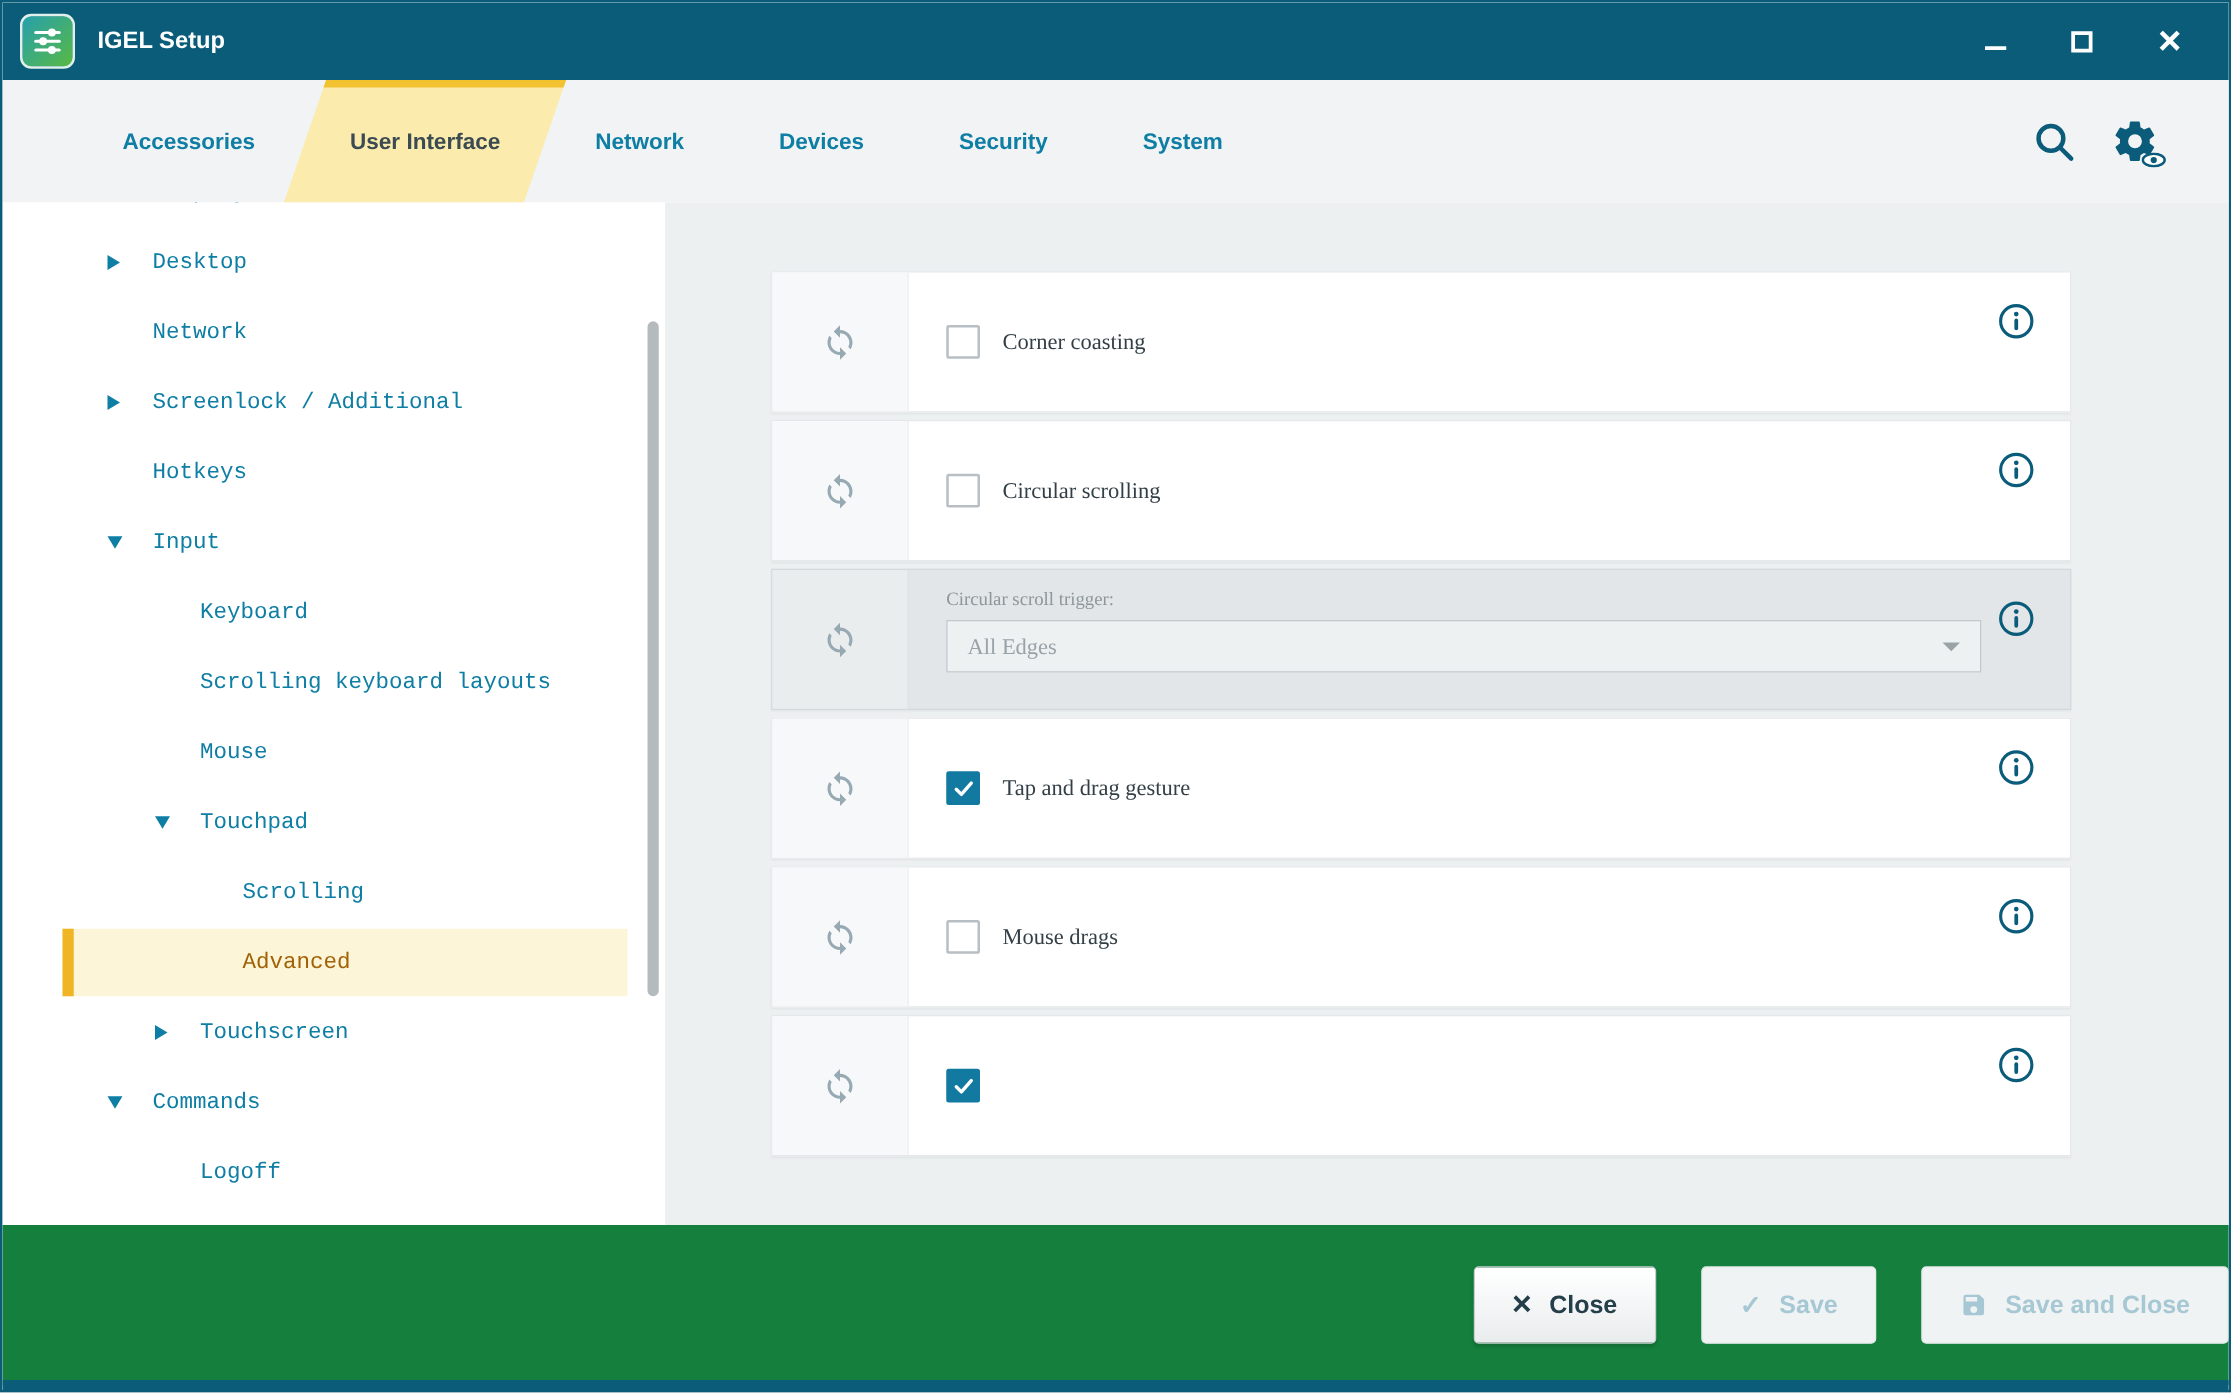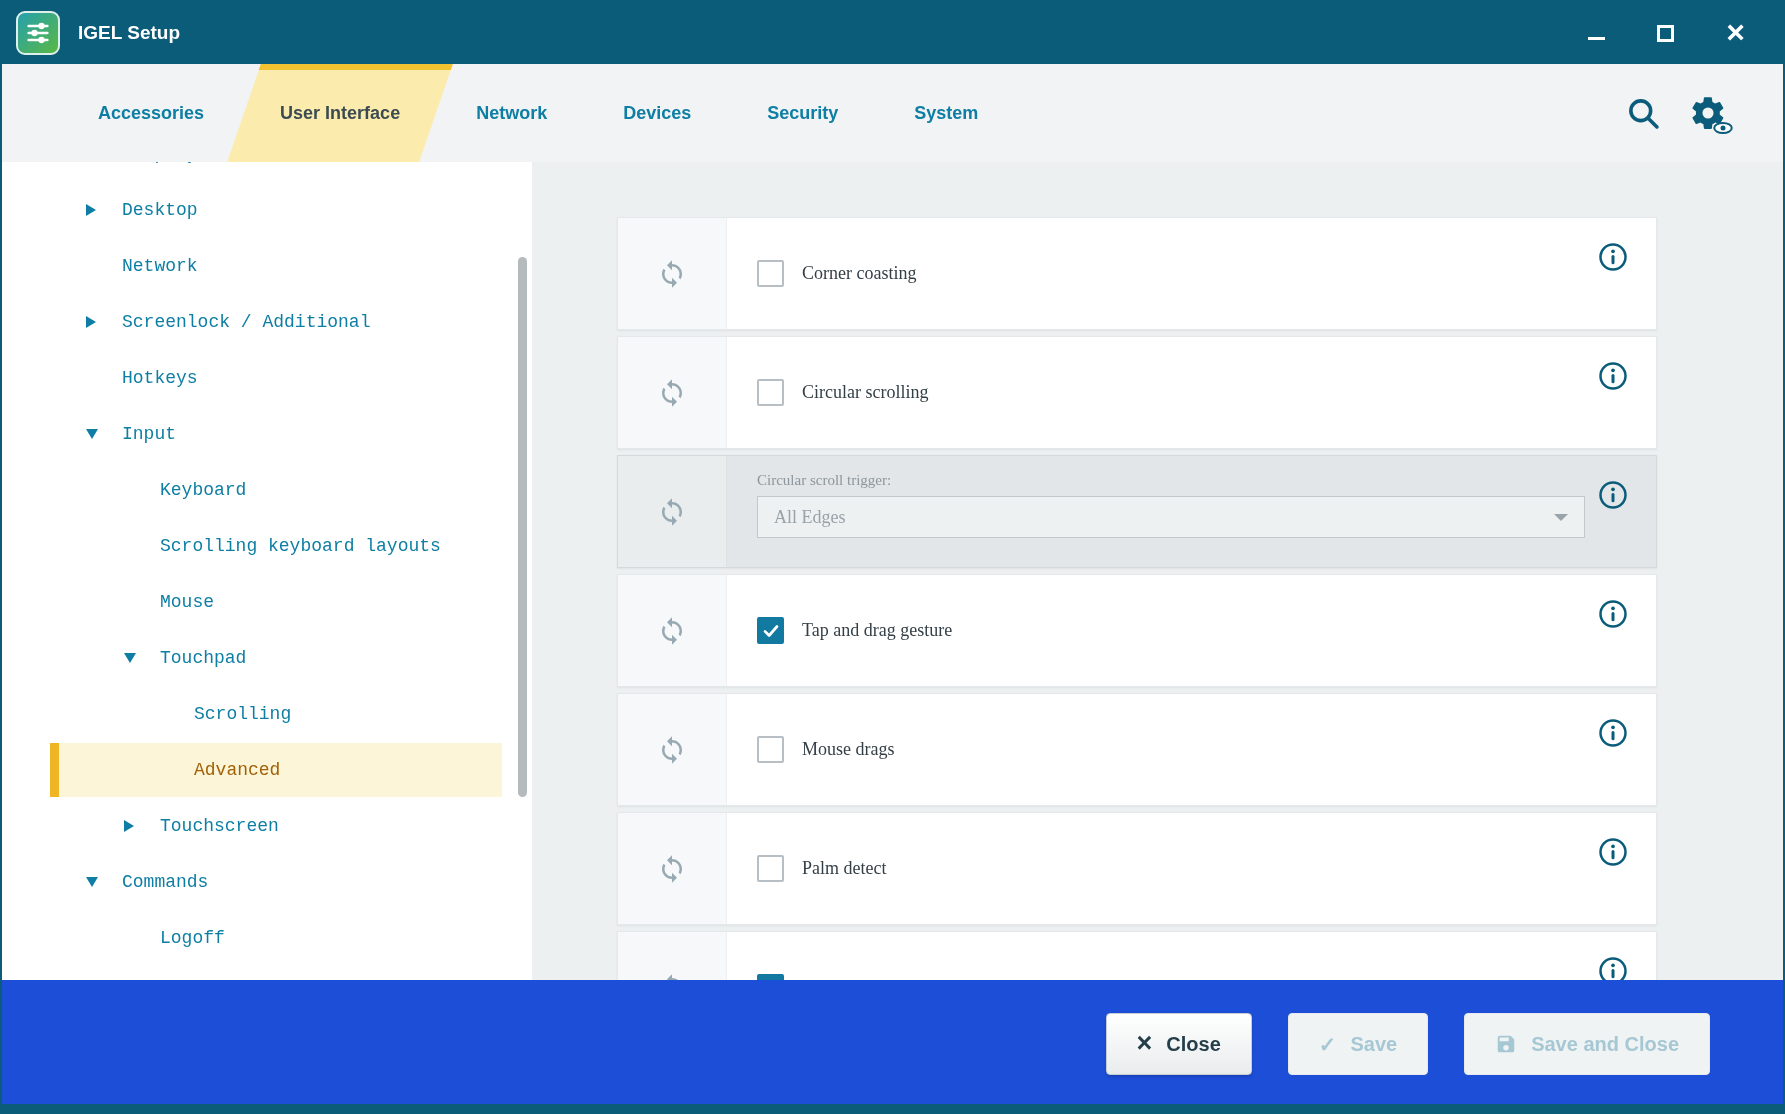--- a/index.html
+++ b/index.html
@@ -63,22 +63,22 @@
   .cb svg{display:none;}
   .cb.checked{background:#1279a1;border-color:#1279a1;}
   .cb.checked svg{display:block;}
   .cb-label{margin-left:18px;font-size:18px;color:#333f46;}
   .select-body{display:block;padding-top:16px;align-items:flex-start;}
   .select-label{font-size:15px;color:#8d969c;margin-bottom:7px;}
   .selectbox{width:828px;height:42px;background:#eef1f2;border:1px solid #c2c8cb;box-sizing:border-box;
              display:flex;align-items:center;justify-content:space-between;padding:0 16px;font-size:18px;color:#99a2a8;}
   .caret{width:0;height:0;border:7px solid transparent;border-top-color:#9aa3a8;margin-top:7px;}
   
-  .footer{position:absolute;left:0;top:978px;right:0;height:128px;background:#1d4ed8;
-          display:flex;align-items:center;justify-content:flex-end;gap:36px;padding-right:73px;box-sizing:border-box;}
+  .footer{position:absolute;left:0;top:978px;right:0;height:128px;background:#15803d;
+          display:flex;align-items:center;justify-content:flex-end;gap:36px;box-sizing:border-box;}
   .btn{height:62px;display:flex;align-items:center;gap:14px;padding:0 30px;font-size:20px;font-weight:600;
        border-radius:4px;cursor:pointer;box-sizing:border-box;}
   .btn-close{background:linear-gradient(#ffffff,#e9eced);border:1px solid #c6cccf;color:#243f4a;box-shadow:0 2px 3px rgba(0,0,0,.15);}
   .btn.disabled{background:#f0f3f3;border:1px solid #e6eaea;color:#a6c7d4;box-shadow:none;cursor:default;}
   .x-glyph::before{content:"\00D7";font-size:27px;font-weight:700;line-height:0.8;display:block;}
   .check-glyph::before{content:"\2713";font-size:21px;line-height:1;display:block;}
   .bottom-strip{position:absolute;left:0;bottom:0;right:0;height:8px;background:#0a5c78;}
   svg{display:block;}
 </style>
 </head>
@@ -325,42 +325,20 @@
       </div>
       <span class="info">
         <svg width="30" height="30" viewBox="0 0 24 24">
             <circle cx="12" cy="12" r="10" fill="none" stroke="currentColor" stroke-width="2"></circle>
             <circle cx="12" cy="7.4" r="1.5" fill="currentColor"></circle>
             <rect x="10.8" y="10.3" width="2.4" height="7.4" rx="1.2" fill="currentColor"></rect>
           </svg>
       </span>
     </div>
 
-    <div class="row">
-      <div class="row-icon-cell">
-        <svg width="30" height="30" viewBox="0 0 24 24" fill="currentColor">
-            <path d="M12 4V1L8 5l4 4V6c3.31 0 6 2.69 6 6 0 1.01-.25 1.97-.7 2.8l1.46 1.46C19.54 15.03 20 13.57 20 12c0-4.42-3.58-8-8-8zm0 14c-3.31 0-6-2.69-6-6 0-1.01.25-1.97.7-2.8L5.24 7.74C4.46 8.97 4 10.43 4 12c0 4.42 3.58 8 8 8v3l4-4-4-4v3z"></path>
-          </svg>
-      </div>
-      <div class="row-body">
-        <span class="cb-wrap">
-          <span class="cb">
-            
-          </span>
-          <span class="cb-label">Palm detect</span>
-        </span>
-      </div>
-      <span class="info">
-        <svg width="30" height="30" viewBox="0 0 24 24">
-            <circle cx="12" cy="12" r="10" fill="none" stroke="currentColor" stroke-width="2"></circle>
-            <circle cx="12" cy="7.4" r="1.5" fill="currentColor"></circle>
-            <rect x="10.8" y="10.3" width="2.4" height="7.4" rx="1.2" fill="currentColor"></rect>
-          </svg>
-      </span>
-    </div>
 
     <div class="row">
       <div class="row-icon-cell">
         <svg width="30" height="30" viewBox="0 0 24 24" fill="currentColor">
             <path d="M12 4V1L8 5l4 4V6c3.31 0 6 2.69 6 6 0 1.01-.25 1.97-.7 2.8l1.46 1.46C19.54 15.03 20 13.57 20 12c0-4.42-3.58-8-8-8zm0 14c-3.31 0-6-2.69-6-6 0-1.01.25-1.97.7-2.8L5.24 7.74C4.46 8.97 4 10.43 4 12c0 4.42 3.58 8 8 8v3l4-4-4-4v3z"></path>
           </svg>
       </div>
       <div class="row-body">
         <span class="cb-wrap">
           <span class="cb checked">

